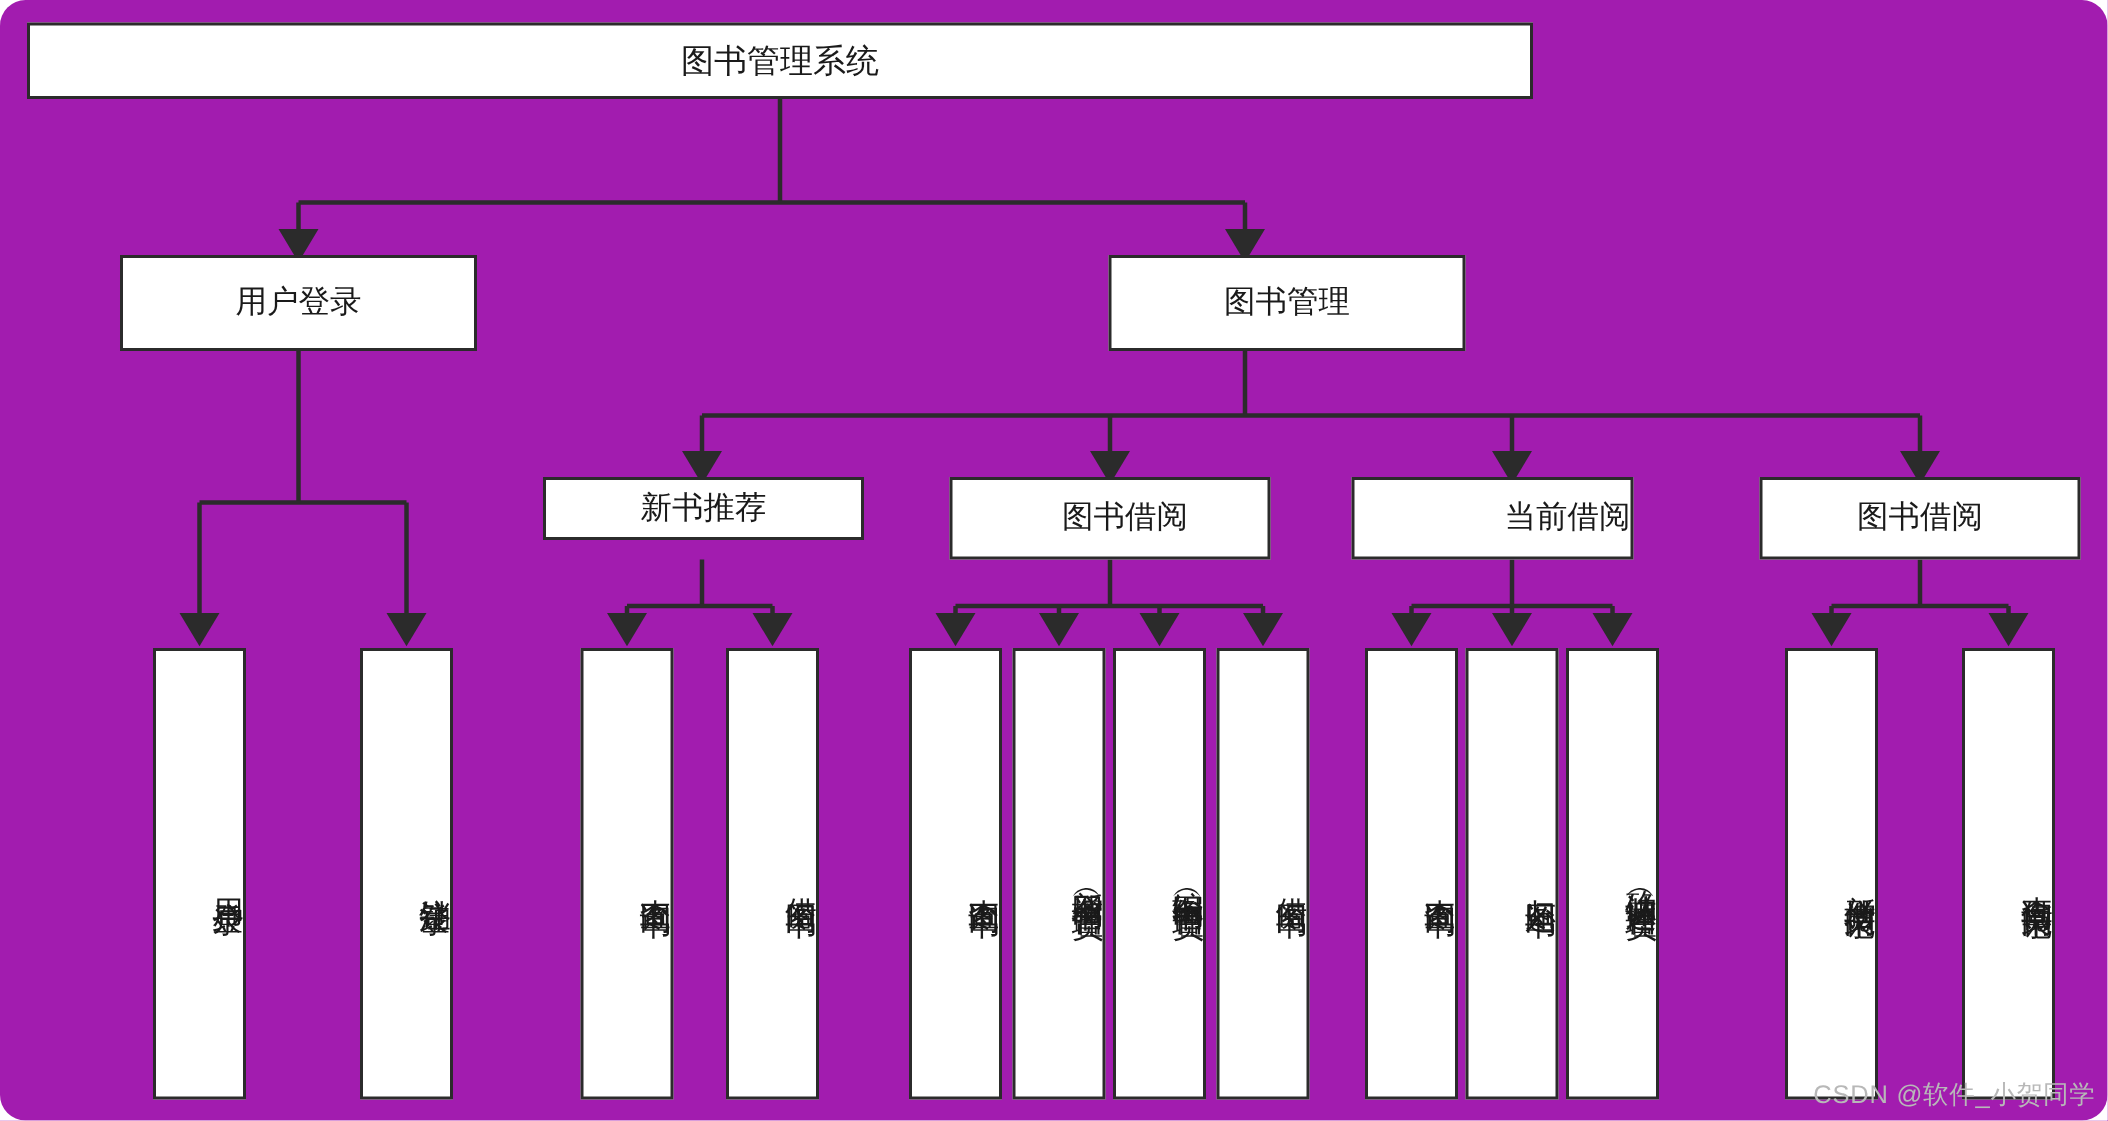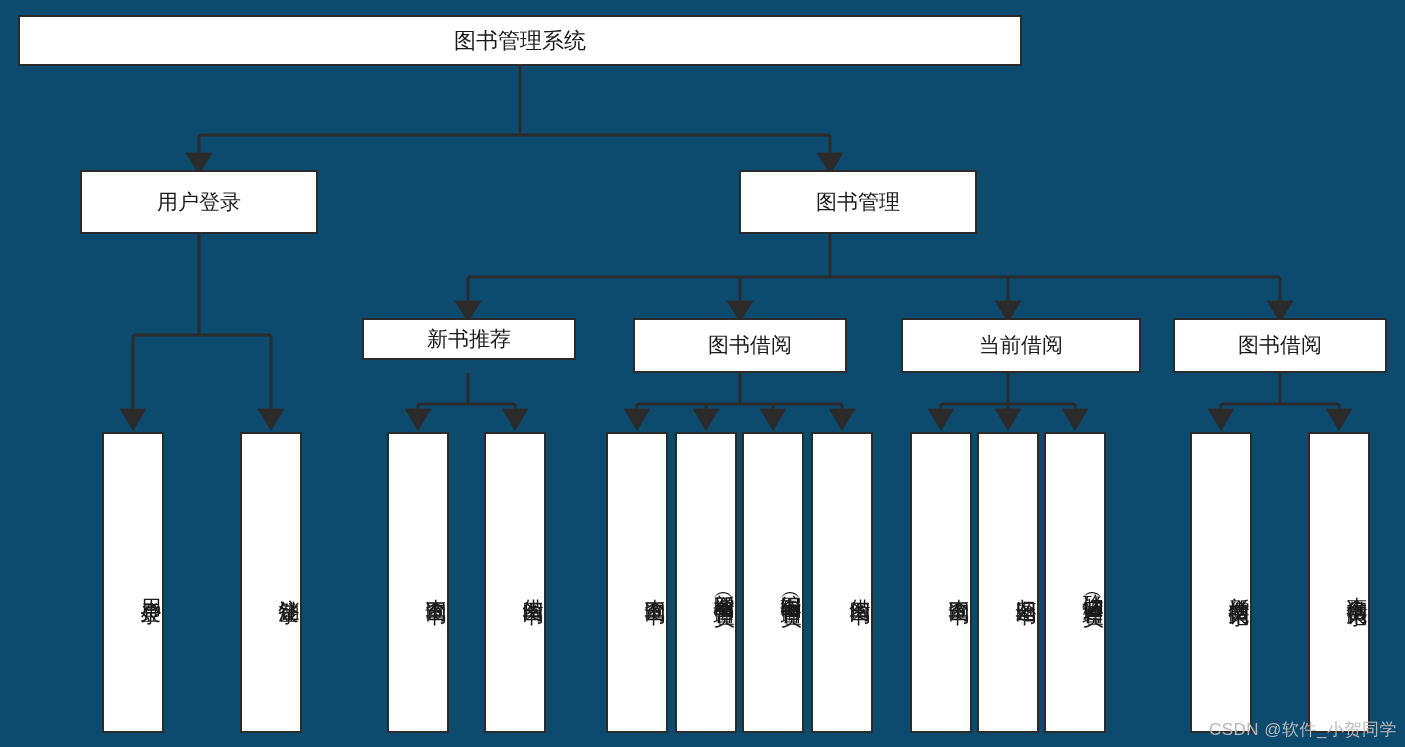--- a/index.html
+++ b/index.html
@@ -9,22 +9,23 @@
     background: #ffffff;
   }
   body {
     font-family: "Liberation Sans", "DejaVu Sans", sans-serif;
     color: #1a1a1a;
   }
   #diagram-root {
     position: relative;
     width: 1405px;
     height: 747px;
-    background: #0c4a6e;
+    background: #a21caf;
     overflow: hidden;
+    border-radius: 17px;
   }
   svg.edges {
     position: absolute;
     left: 0;
     top: 0;
     width: 1405px;
     height: 747px;
     pointer-events: none;
   }
   .node {
@@ -134,21 +135,21 @@
   <div class="node h" style="left:739px; top:170px; width:238px; height:64px;">
     <span>图书管理</span>
   </div>
 
   <div class="node h" style="left:362px; top:318px; width:214px; height:42px;">
     <span>新书推荐</span>
   </div>
   <div class="node h" style="left:633px; top:318px; width:214px; height:55px;padding-left:20px;">
     <span>图书借阅</span>
   </div>
-  <div class="node h" style="left:901px; top:318px; width:240px; height:55px;">
+  <div class="node h" style="left:901px; top:318px; width:188px; height:55px;justify-content:flex-end;">
     <span>当前借阅</span>
   </div>
   <div class="node h" style="left:1173px; top:318px; width:214px; height:55px;">
     <span>图书借阅</span>
   </div>
 
   <div class="node v" style="left:102px; top:432px; width:62px; height:301px;">
     <span class="vtext">用户登录</span>
   </div>
   <div class="node v" style="left:240px; top:432px; width:62px; height:301px;">

